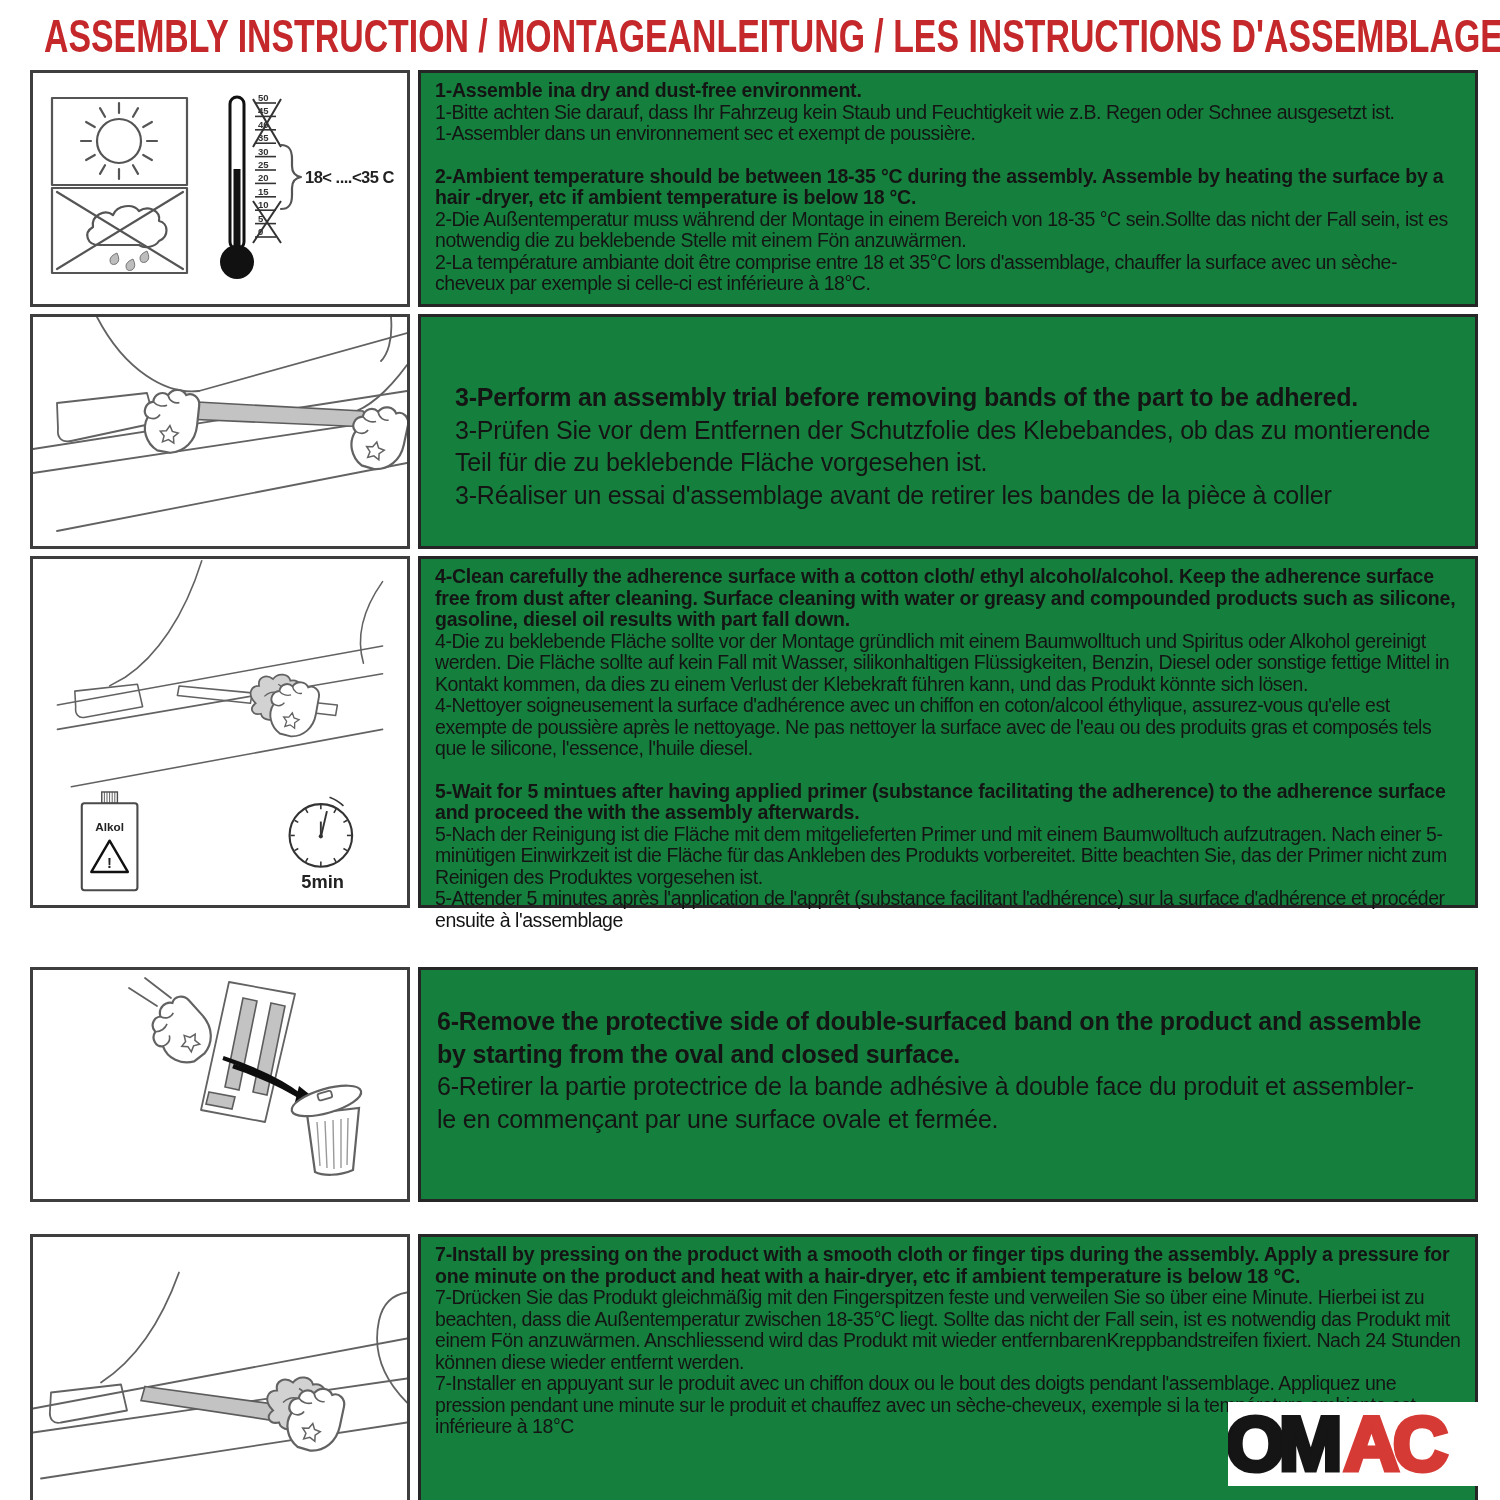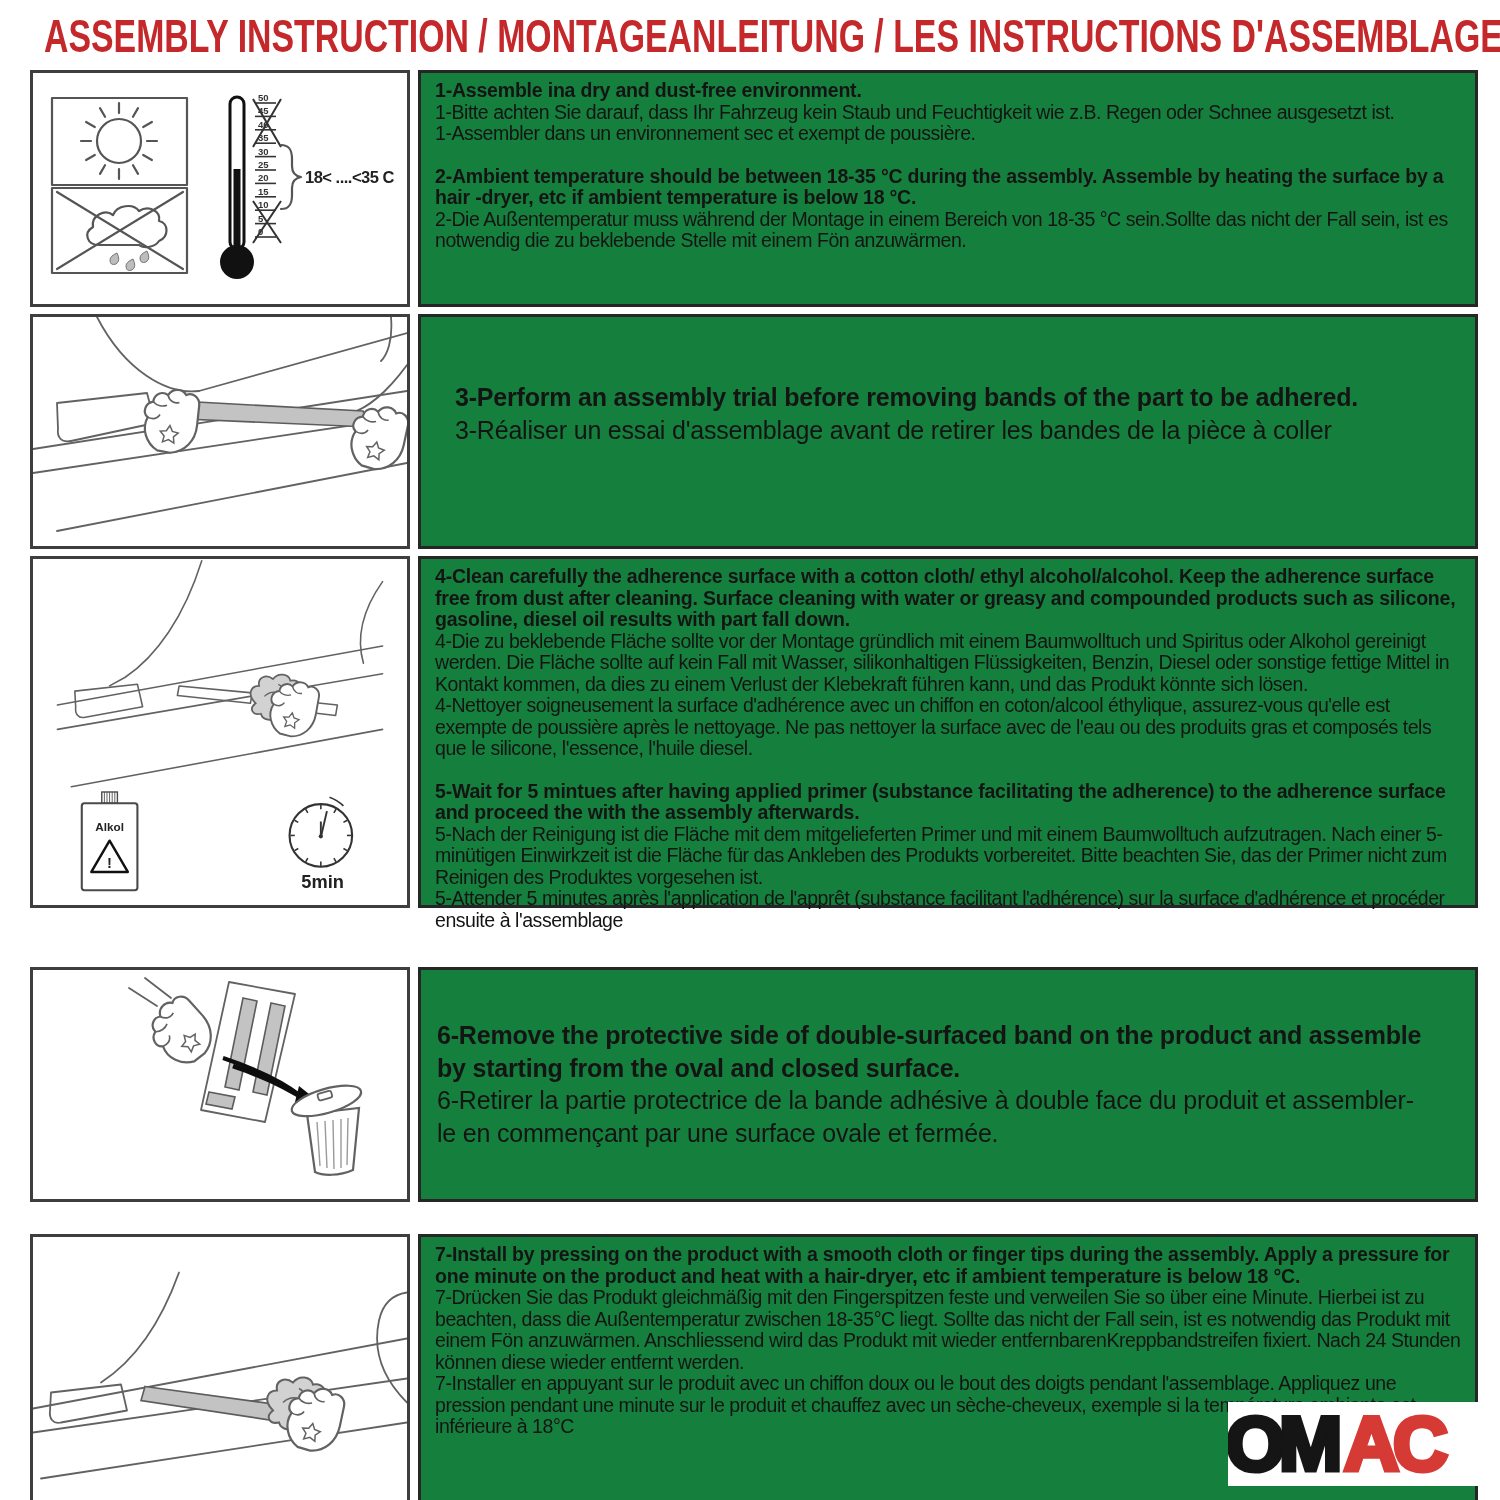--- a/index.html
+++ b/index.html
@@ -17,21 +17,21 @@
   .r3{top:556px;height:352px;}
   .r4{top:967px;height:235px;}
   .r5{top:1234px;height:306px;}
 
   .txtbox p{margin:0;font-size:19.5px;line-height:21.5px;letter-spacing:-0.45px;}
   .txtbox p.b{font-weight:bold;letter-spacing:-0.2px;}
   .txtbox p.gap{margin-top:21px;}
   .txtbox.big{padding-left:16px;}
   .txtbox.big p{font-size:25px;line-height:32.5px;letter-spacing:-0.2px;max-width:985px;}
   .txtbox.pad2{padding-top:64px;padding-left:34px;}
-  .txtbox.pad4{padding-top:49px;}
+  .txtbox.pad4{padding-top:35px;}
 
   svg.art{display:block;width:100%;height:100%;}
   .ln{fill:none;stroke:#626262;stroke-width:1.8;stroke-linecap:round;stroke-linejoin:round;}
   .ln2{fill:none;stroke:#555555;stroke-width:2.2;stroke-linecap:round;stroke-linejoin:round;}
   .fillgray{fill:#c3c3c3;stroke:#5c5c5c;stroke-width:1.6;}
   .blk{fill:#111111;}
   .tick{stroke:#333;stroke-width:1.6;}
   .xmark{stroke:#333;stroke-width:2;fill:none;}
   .tnum{font-family:"Liberation Sans",sans-serif;font-size:9.5px;font-weight:bold;fill:#333;}
   .figlabel{font-family:"Liberation Sans",sans-serif;font-weight:bold;fill:#222;}
@@ -110,36 +110,38 @@
         <text class="figlabel" x="272" y="110" font-size="16.5" letter-spacing="-0.5">18&lt; ....&lt;35 C</text>
       </g>
     </svg>
   </div>
   <div class="txtbox r1">
     <p class="b">1-Assemble ina dry and dust-free environment.</p>
     <p>1-Bitte achten Sie darauf, dass Ihr Fahrzeug kein Staub und Feuchtigkeit wie z.B. Regen oder Schnee ausgesetzt ist.</p>
     <p>1-Assembler dans un environnement sec et exempt de poussière.</p>
     <p class="b gap">2-Ambient temperature should be between 18-35 °C  during the assembly. Assemble by heating the surface by a hair -dryer, etc if ambient temperature is below 18 °C.</p>
     <p>2-Die Außentemperatur muss während der Montage in einem Bereich von 18-35 °C  sein.Sollte das nicht der Fall sein, ist es notwendig die zu beklebende Stelle mit einem Fön anzuwärmen.</p>
+    <p>2-La température ambiante doit être comprise entre 18 et 35°C lors d'assemblage, chauffer la surface avec un sèche-cheveux par exemple si celle-ci est inférieure à 18°C.</p>
   </div>
 
   <div class="imgbox r2">
     <svg class="art" viewBox="0 0 374 229">
       <path class="ln" d="M64,0 C92,54 134,78 166,74"></path>
       <path class="ln" d="M166,74 L374,16"></path>
       <path class="ln" d="M374,48 C352,78 332,92 318,96 M358,0 C360,24 354,38 348,44"></path>
       <path class="ln" d="M24,86 L114,76 L122,106 L38,124 C28,126 24,120 25,112 Z"></path>
       <path class="ln" d="M0,132 L374,74 M0,156 L374,100 M24,214 L374,146"></path>
       <polygon class="fillgray" points="146,84 330,94 336,110 152,102"></polygon>
       <use href="#hand" transform="translate(132,98) rotate(6)"></use>
       <use href="#hand" transform="translate(340,114) rotate(12)"></use>
     </svg>
   </div>
   <div class="txtbox big pad2 r2">
     <p class="b">3-Perform an assembly trial before removing bands of the part to be adhered.</p>
+    <p>3-Prüfen Sie vor dem Entfernen der Schutzfolie des Klebebandes, ob das zu montierende Teil für die zu beklebende Fläche vorgesehen ist.</p>
     <p>3-Réaliser un essai d'assemblage avant de retirer les bandes de la pièce à coller</p>
   </div>
 
   <div class="imgbox r3">
     <svg class="art" viewBox="0 0 374 398">
       <path class="ln" d="M166,2 C146,66 114,112 78,136 L60,146"></path>
       <path class="ln" d="M374,26 C350,60 344,92 352,120"></path>
       <path class="ln" d="M0,168 L374,100 M0,196 L374,132 M16,262 L374,196"></path>
       <path class="ln" d="M20,152 L92,144 L98,170 L32,182 C24,184 20,178 21,170 Z"></path>
       <polygon class="ln" points="140,146 224,154 222,166 138,157"></polygon>

